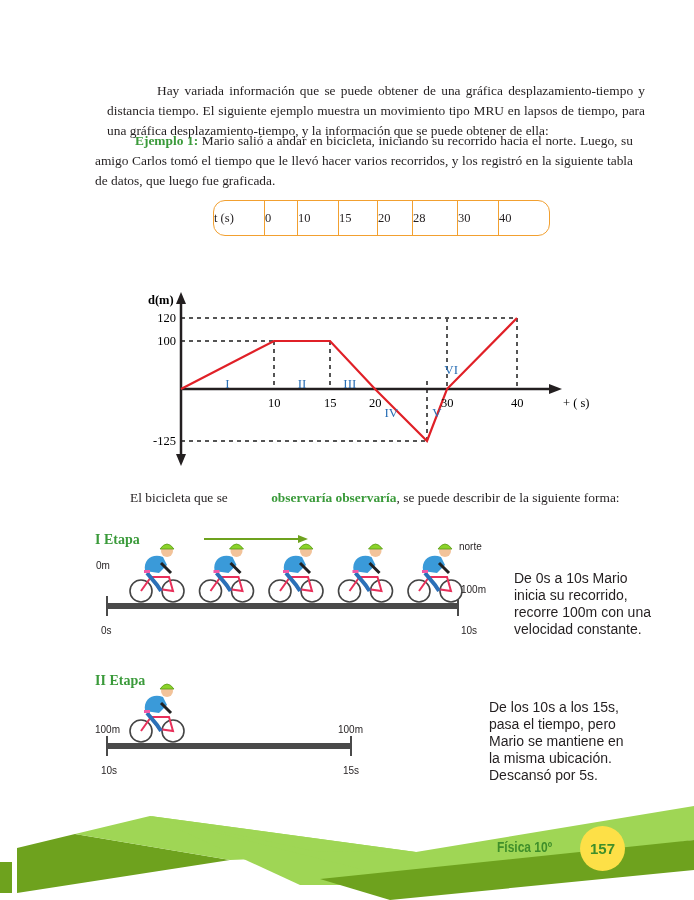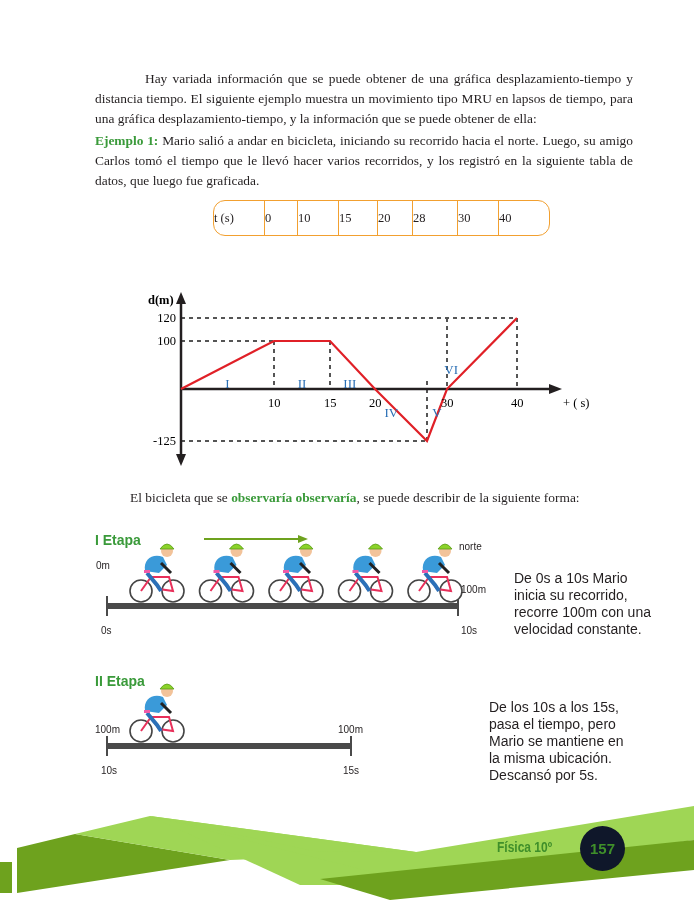--- a/index.html
+++ b/index.html
@@ -1,36 +1,36 @@
 <!DOCTYPE html>
 <html><head>
 <meta charset="utf-8">
 <style>
   html,body{margin:0;padding:0;}
   body{width:694px;height:900px;position:relative;background:#fff;overflow:hidden;font-family:"Liberation Serif",serif;color:#231f20;}
   .para{position:absolute;left:95px;width:538px;font-size:13.4px;line-height:20px;text-align:justify;}
   .p1{top:69px;text-indent:50px;}
   .p2{top:131px;}
-  .green-b{color:#3a9a3a;font-weight:bold;}
+  .green-b{color:#3a9a3a;font-weight:bold;margin-left:40px;}
   .obs{position:absolute;left:130px;top:490px;font-size:13.4px;}
   table.dt{position:absolute;left:213px;top:200px;border-collapse:separate;border-spacing:0;border:1.5px solid #f2a030;border-radius:12px;font-size:12.5px;}
   table.dt td{border-right:1px solid #f2a030;border-bottom:1px solid #f2a030;text-align:left;height:34px;padding:0;}
   table.dt tr:last-child td{border-bottom:none;}
   table.dt td:last-child{border-right:none;}
   svg{position:absolute;left:0;top:0;}
-  .etapa{position:absolute;left:95px;font-family:Liberation Sans, sans-serif;font-weight:bold;font-size:14px;color:#3a9a3a;}
+  .etapa{position:absolute;left:95px;font-family:Liberation Serif, serif;font-weight:bold;font-size:14px;color:#3a9a3a;}
   .lbl{position:absolute;font-family:"Liberation Sans",sans-serif;font-size:10px;color:#231f20;}
   .desc{position:absolute;font-family:"Liberation Sans",sans-serif;font-size:14px;line-height:17px;color:#231f20;}
   .footer-title{position:absolute;left:497px;top:838px;font-family:"Liberation Sans",sans-serif;font-weight:bold;font-size:15px;color:#3f8f2a;transform:scaleX(0.8);transform-origin:left;}
-  .page-num{position:absolute;left:580px;top:826px;width:45px;height:45px;border-radius:50%;background:#0f172a;font-family:"Liberation Sans",sans-serif;font-weight:bold;font-size:15px;color:#3f8f2a;display:flex;align-items:center;justify-content:center;}
+  .page-num{position:absolute;left:580px;top:826px;width:45px;height:45px;border-radius:50%;background:#fde047;font-family:"Liberation Sans",sans-serif;font-weight:bold;font-size:15px;color:#3f8f2a;display:flex;align-items:center;justify-content:center;}
 </style>
 </head>
 <body>
 
-<p class="para p1" style="margin:0">Hay variada información que se puede obtener de una gráfica desplazamiento-tiempo y distancia tiempo. El siguiente ejemplo muestra un movimiento tipo MRU en lapsos de tiempo, para una gráfica desplazamiento-tiempo, y la información que se puede obtener de ella:</p>
+<p class="para p1" style="margin:12px">Hay variada información que se puede obtener de una gráfica desplazamiento-tiempo y distancia tiempo. El siguiente ejemplo muestra un movimiento tipo MRU en lapsos de tiempo, para una gráfica desplazamiento-tiempo, y la información que se puede obtener de ella:</p>
 <p class="para p2" style="margin:0"><span class="green-b">Ejemplo 1:</span><span> Mario salió a andar en bicicleta, iniciando su recorrido hacia el norte. Luego, su amigo Carlos tomó el tiempo que le llevó hacer varios recorridos, y los registró en la siguiente tabla de datos, que luego fue graficada.</span></p>
 
 <table class="dt">
   <tbody>
       <tr>
     <td style="width:50px">t (s)</td>
     <td style="width:32px">0</td>
     <td style="width:40px">10</td>
     <td style="width:38px">15</td>
     <td style="width:34px">20</td>

